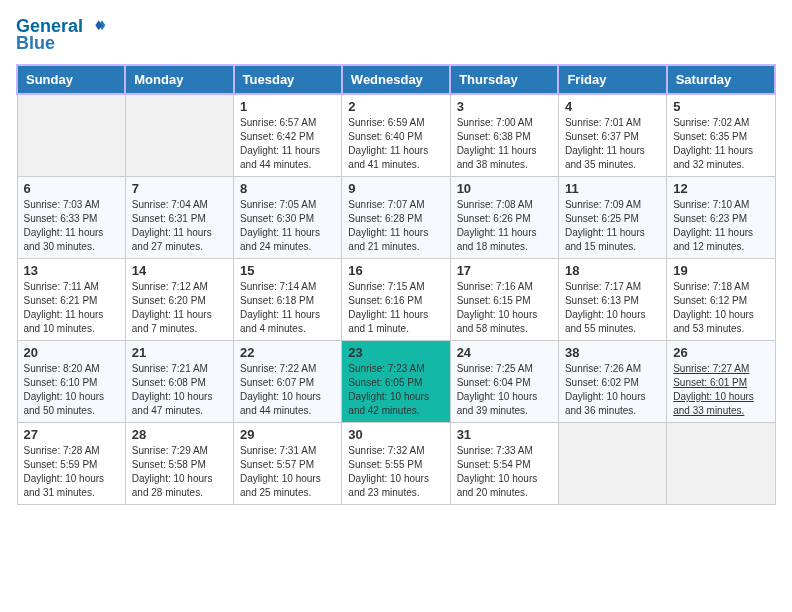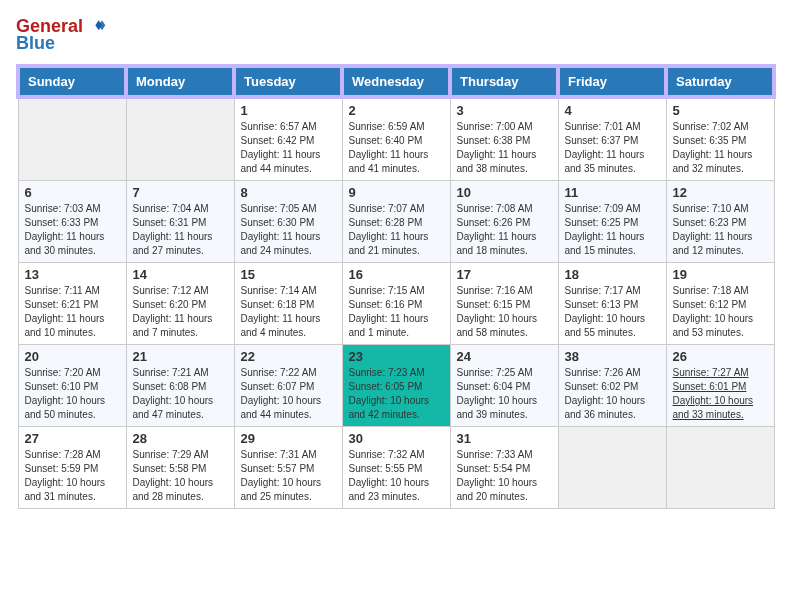--- a/index.html
+++ b/index.html
@@ -49,21 +49,21 @@
       border-collapse: collapse;
       border: 1px solid #ccc;
     }
     .calendar th {
       background-color: #2979b8;
       color: #fff;
       font-size: 13px;
       font-weight: bold;
       padding: 6px 8px;
       text-align: left;
-      border: 4px solid #c4b5fd;
+      border: 2px solid #c4b5fd;
     }
     .calendar td {
       vertical-align: top;
       border: 1px solid #ccc;
       padding: 4px 6px;
       width: 108px;
       min-height: 90px;
       font-size: 10.5px;
       color: #333;
       background: #fff;
@@ -85,21 +85,21 @@
     }
     .calendar tr:nth-child(odd) td:not(.empty) {
     }
   </style>
 </head>
 <body>
 
 <div class="header">
   <div class="logo">
     <div class="logo-text">
-      <span style="font-size:18px;font-weight:bold;color:#b91c1c;">General</span>
+      <span style="font-size:18px;font-weight:bold;color:#0369a1;">General</span>
       <svg class="logo-icon" viewBox="0 0 24 24" width="22" height="22">
         <path d="M18 4 L22 10 L18 16 L14 10 Z" fill="#2979b8"></path>
         <path d="M14 4 L18 10 L14 16 L10 10 Z" fill="#1a5fa8"></path>
       </svg>
     </div>
     <span style="font-size:18px;font-weight:bold;color:#2979b8;margin-top:-4px;">Blue</span>
   </div>
 </div>
 
 <table class="calendar">
@@ -233,21 +233,21 @@
         <td>
           <span class="day-number">19</span>
           <div class="day-info" style="white-space: pre-line;">Sunrise: 7:18 AM
 Sunset: 6:12 PM
 Daylight: 10 hours and 53 minutes.</div>
         </td>
       </tr>
       <tr style="background-color: rgb(245, 248, 252);">
         <td style="background-color: rgb(245, 248, 252);">
           <span class="day-number">20</span>
-          <div class="day-info" style="white-space: pre-line;">Sunrise: 7:20 AM
+          <div class="day-info" style="white-space: pre-line;">Sunrise: 8:20 AM
 Sunset: 6:10 PM
 Daylight: 10 hours and 50 minutes.</div>
         </td>
         <td style="background-color: rgb(245, 248, 252);">
           <span class="day-number">21</span>
           <div class="day-info" style="white-space: pre-line;">Sunrise: 7:21 AM
 Sunset: 6:08 PM
 Daylight: 10 hours and 47 minutes.</div>
         </td>
         <td style="background-color: rgb(245, 248, 252);">

